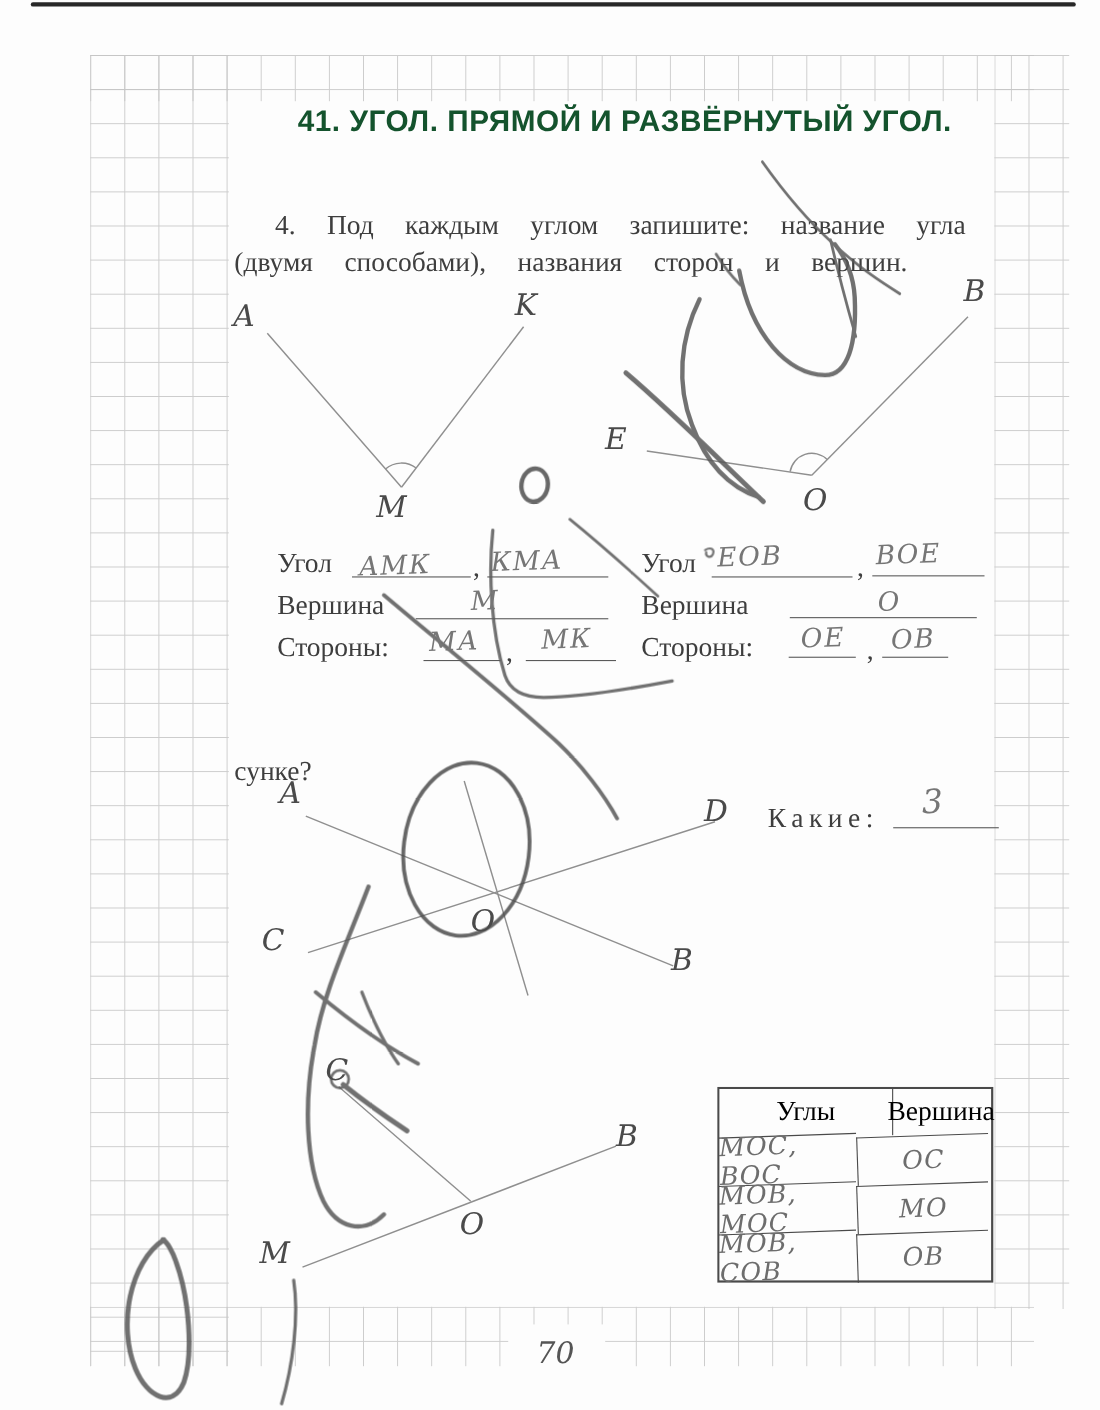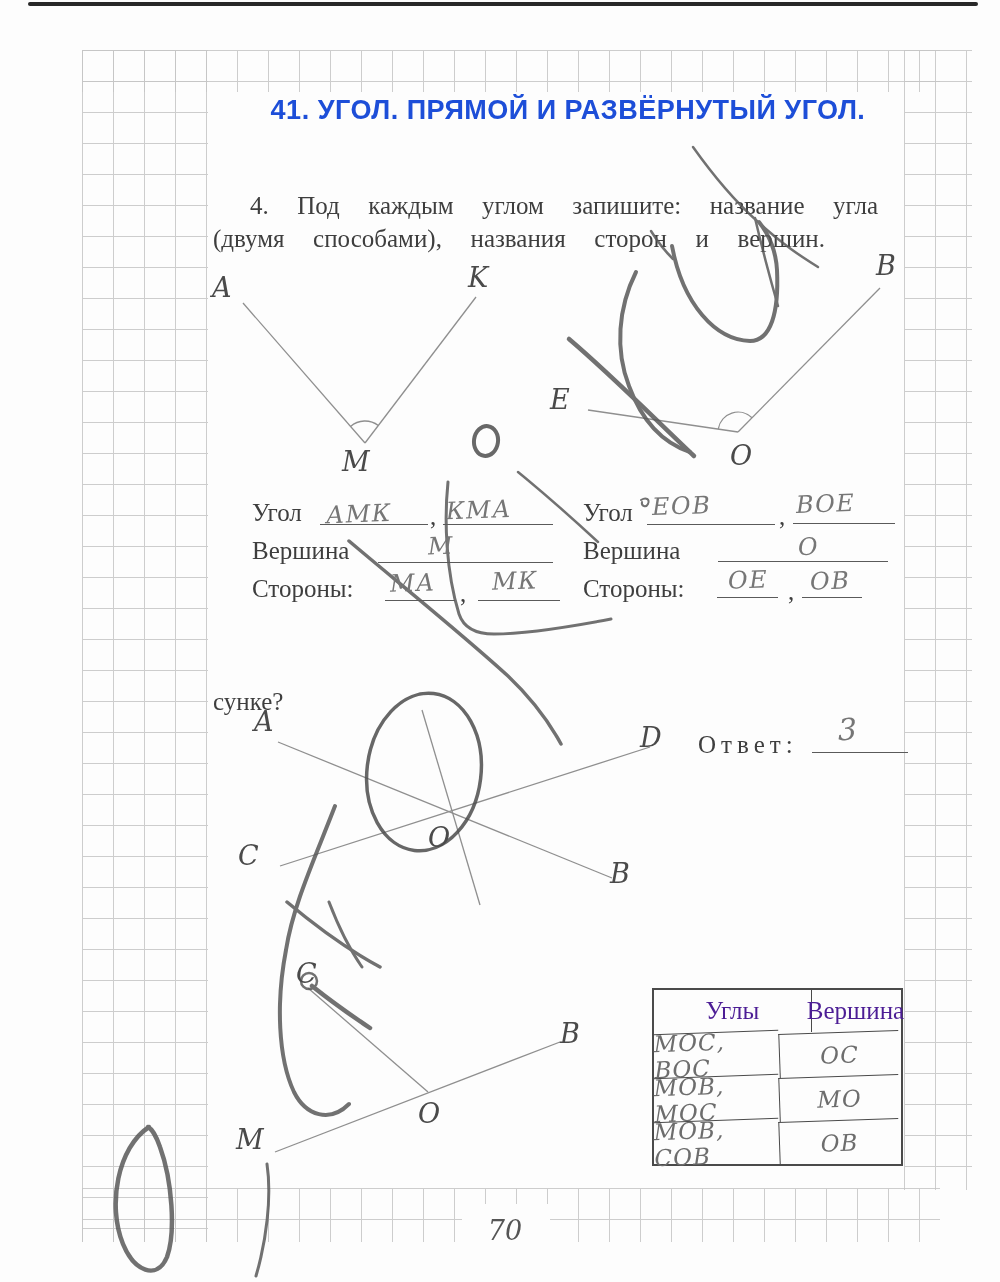--- a/index.html
+++ b/index.html
@@ -5,37 +5,37 @@
   html,body{margin:0;padding:0;background:#fdfdfd;}
   #page{position:relative;width:1000px;height:1282px;background:#fdfdfd;overflow:hidden;
         font-family:"Liberation Serif",serif;color:#3e3e3e;}
   .abs{position:absolute;}
   .grid{position:absolute;
         background-image:linear-gradient(to right,#c5c5c5 1px,transparent 1px),
                          linear-gradient(to bottom,#c5c5c5 1px,transparent 1px);
         background-size:31px 31px;opacity:.85;}
   .scanline{position:absolute;background:#282828;border-radius:2px;}
   .title{font-family:"Liberation Sans",sans-serif;font-weight:bold;font-size:27px;
-         color:#1d4ed8;text-align:center;letter-spacing:.5px;white-space:nowrap;}
+         color:#14532d;text-align:center;letter-spacing:.5px;white-space:nowrap;}
   .serif{font-size:25px;color:#3e3e3e;line-height:1.25;}
   .just{text-align:justify;text-align-last:justify;word-spacing:4px;}
   .lbl{font-family:"DejaVu Serif",serif;font-style:italic;font-size:27px;color:#4a4a4a;}
   .hw{font-family:"DejaVu Serif",serif;font-style:italic;font-size:24px;color:#767676;
       letter-spacing:1.5px;transform:rotate(-2deg);white-space:nowrap;}
   .blank{position:absolute;border-bottom:1.6px solid #5a5a5a;height:0;}
   .comma{font-size:25px;color:#3e3e3e;}
   svg{position:absolute;left:0;top:0;pointer-events:none;}
   .answers-table{position:absolute;left:652px;top:988px;width:247px;
         border:2px solid #4a4a4a;display:grid;grid-template-columns:125px 120px;
         grid-template-rows:42px 44px 44px 44px;background:#fdfdfd;}
   .answers-table .cell{border-left:1.5px solid #4a4a4a;border-top:1.5px solid #4a4a4a;
         display:flex;align-items:center;justify-content:center;}
   .answers-table .cell.c0{border-left:none;}
   .answers-table .cell.r0{border-top:none;}
-  .th{font-size:25px;color:#4c1d95;font-style:normal;margin-left:32px;}
+  .th{font-size:25px;color:#000000;font-style:normal;margin-left:32px;}
   .hw-cell{font-family:"DejaVu Serif",serif;font-style:italic;font-size:23px;color:#6d6d6d;
       letter-spacing:1px;transform:rotate(-2deg);}
   .pagepatch{position:absolute;background:#fdfdfd;}
   .pagenum{font-family:"DejaVu Serif",serif;font-style:italic;font-size:27px;color:#555;}
 </style>
 </head>
 <body>
 
 <div id="page">
 
@@ -126,21 +126,21 @@
   <div class="abs comma" style="left:788px;top:578px;">,</div>
   <div class="blank" style="left:802px;top:597px;width:60px;"></div>
   <div class="abs hw" style="left:810px;top:567px;">ОВ</div>
 
   <div class="abs serif" style="left:213px;top:686px;">сунке?</div>
   <div class="abs lbl" style="left:254px;top:706px;">A</div>
   <div class="abs lbl" style="left:640px;top:722px;">D</div>
   <div class="abs lbl" style="left:238px;top:840px;">C</div>
   <div class="abs lbl" style="left:610px;top:858px;">B</div>
   <div class="abs lbl" style="left:428px;top:822px;">O</div>
-  <div class="abs serif" style="left:698px;top:729px;letter-spacing:5px;">Ответ:</div>
+  <div class="abs serif" style="left:698px;top:729px;letter-spacing:5px;">Какие:</div>
   <div class="blank" style="left:812px;top:752px;width:96px;"></div>
   <div class="abs hw" style="left:838px;top:712px;font-size:30px;">3</div>
 
   <div class="abs lbl" style="left:296px;top:958px;">C</div>
   <div class="abs lbl" style="left:560px;top:1018px;">B</div>
   <div class="abs lbl" style="left:418px;top:1098px;">O</div>
   <div class="abs lbl" style="left:236px;top:1124px;">M</div>
 
   <div class="answers-table">
     <div class="cell c0 r0 th">Углы</div>

